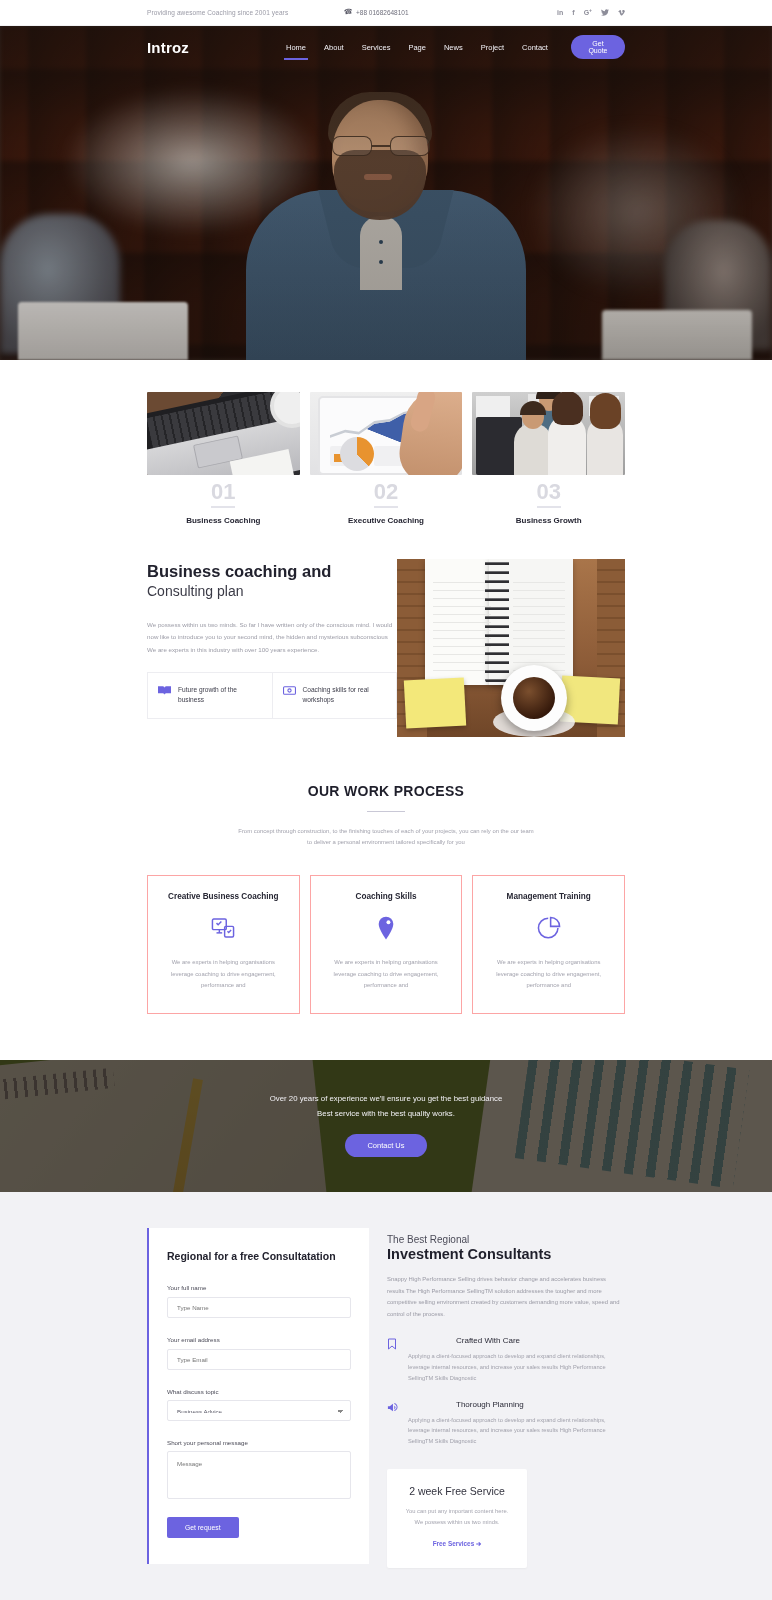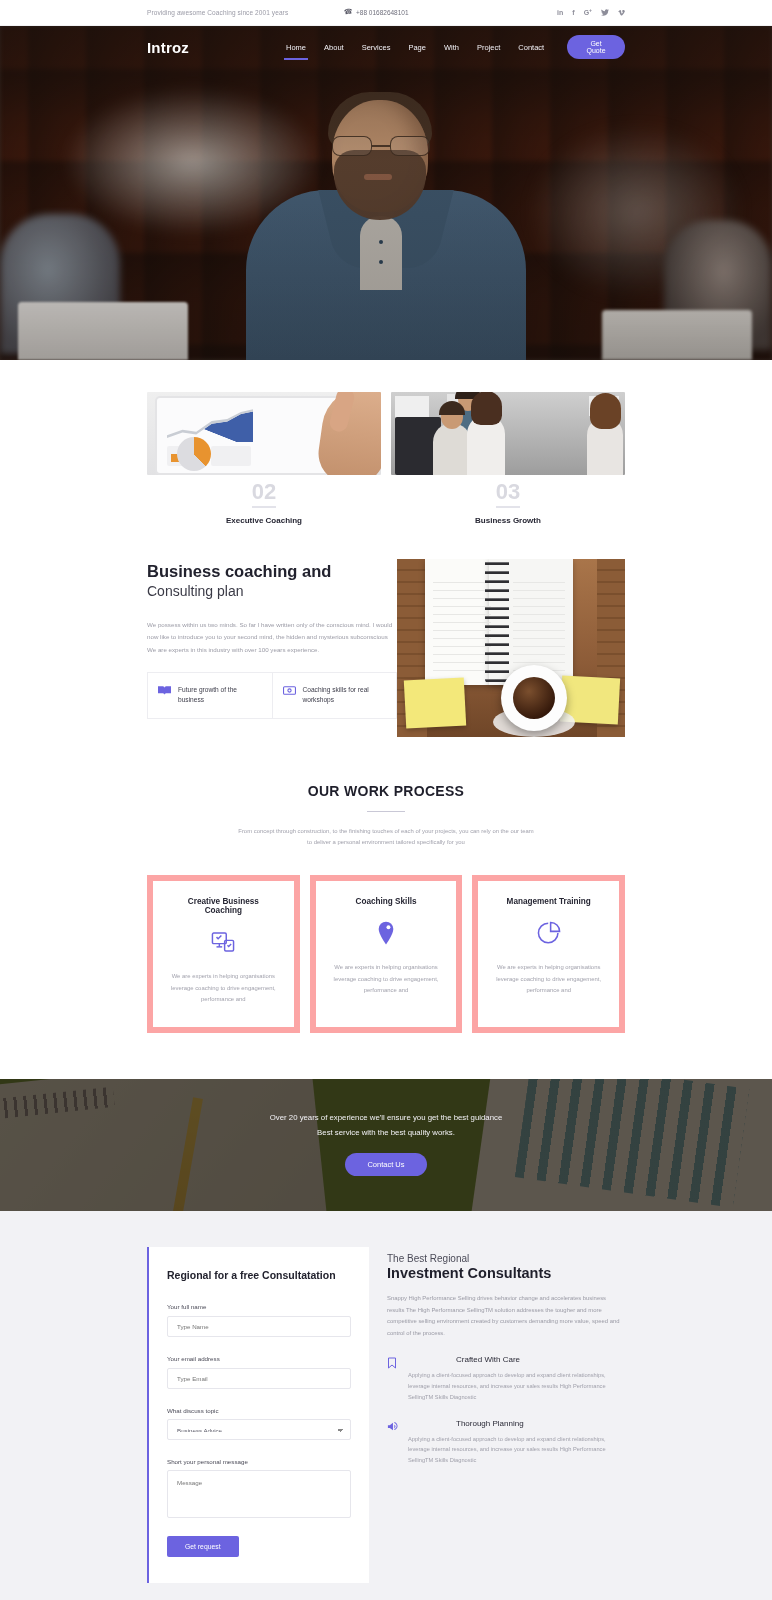--- a/index.html
+++ b/index.html
@@ -207,21 +207,21 @@
   .nb-note-r { position:absolute; right: 6px; bottom: 14px; width: 58px; height: 46px; background:#f1e77e; transform: rotate(3deg); box-shadow: 0 2px 5px rgba(0,0,0,.25); }
   .nb-wood-l { position:absolute; left:0; top:0; bottom:0; width: 30px; background: repeating-linear-gradient(to bottom, #8b5c37 0 10px, #7a4f2d 10px 12px); }
   .nb-wood-r { position:absolute; right:0; top:0; bottom:0; width: 28px; background: repeating-linear-gradient(to bottom, #8b5c37 0 10px, #7a4f2d 10px 12px); }
 
   
   .process { padding: 46px 0 0; text-align: center; }
   .process-title { font-size: 14px; font-weight: 700; letter-spacing: .3px; color: #1f1f2b; }
   .process-rule { width: 38px; height: 1.5px; background: #c9c8d6; margin: 12px auto 0; }
   .process-sub { font-size: 5.9px; line-height: 1.8; color: #a2a2ad; margin: 14px auto 0; width: 300px; }
   .svc { display: flex; gap: 10px; margin-top: 28px; }
-  .svc-card { flex: 1; border: 6px solid #fca5a5; background:#fff; padding: 16px 16px 22px; text-align: center; }
+  .svc-card { flex: 1; border: 1px solid #fca5a5; background:#fff; padding: 16px 16px 22px; text-align: center; }
   .svc-title { font-size: 8.2px; font-weight: 700; color: #262633; }
   .svc-ico { margin: 14px auto 0; width: 26px; height: 26px; color: #6c63e0; }
   .svc-ico svg { display:block; width:100%; height:100%; }
   .svc-p { font-size: 5.9px; line-height: 1.9; color: #a2a2ad; margin-top: 16px; }
 
   
   .cta { margin-top: 46px; position: relative; height: 132px; overflow: hidden; background: #4d7c0f; }
   .cta-bg { position:absolute; inset:0; }
   .cta-bg .paper { position:absolute; left:-20px; top:-10px; width: 340px; height: 180px; background: linear-gradient(135deg,#e9e6df,#cfccc4); transform: rotate(-6deg); opacity:.85;}
   .cta-bg .paper2 { position:absolute; right:-40px; top:-20px; width: 330px; height: 180px; background: #f2f0ea; transform: rotate(8deg); opacity:.9;}
@@ -338,31 +338,44 @@
     <div class="hero-overlay"></div>
 
     <div class="nav">
       <div class="wrap">
         <div class="logo"><span>Intro</span><span>z</span></div>
         <div class="nav-links">
           <a class="nav-link active">Home</a>
           <a class="nav-link">About</a>
           <a class="nav-link">Services</a>
           <a class="nav-link">Page</a>
-          <a class="nav-link">With</a>
+          <a class="nav-link">News</a>
           <a class="nav-link">Project</a>
           <a class="nav-link">Contact</a>
         </div>
         <button class="btn-quote">Get Quote</button>
       </div>
     </div>
   </div>
 
   <div class="features">
     <div class="wrap">
+      <div class="feat">
+        <div class="feat-img img-laptop">
+          <div class="lid"></div>
+            <div class="keys"></div>
+            <div class="base"></div>
+            <div class="pad"></div>
+            <div class="cup"></div>
+            <div class="card"></div>
+        </div>
+        <div class="feat-num">01</div>
+        <div class="feat-rule"></div>
+        <div class="feat-title">Business Coaching</div>
+      </div>
       <div class="feat">
         <div class="feat-img img-tablet">
           <div class="screen"></div>
           <div class="chart">
               <div class="area"></div>
               <div class="line"></div>
             </div>
           <div class="rowbox" style="left:20px;top:54px;width:40px;height:20px;"></div>
           <div class="orange" style="left:24px;top:62px;width:10px;height:8px;"></div>
           <div class="rowbox" style="left:64px;top:54px;width:40px;height:20px;"></div>
@@ -554,18 +567,23 @@
             <svg width="11" height="11" viewBox="0 0 24 24" fill="currentColor">
                 <path d="M2 9v6h4l7 5V4L6 9H2zm16.5 3c0-1.8-1-3.3-2.5-4v8c1.5-.7 2.5-2.2 2.5-4zM16 2.2v2.1c3 .9 5 3.5 5 6.7s-2 5.8-5 6.7v2.1c4-1 7-4.5 7-8.8s-3-7.8-7-8.8z"></path>
               </svg>
           </span>
           <div>
             <div class="cr-item-title">Thorough Planning</div>
             <div class="cr-item-p">Applying a client-focused approach to develop and expand client relationships, leverage internal resources, and increase your sales results High Performance SellingTM Skills Diagnostic</div>
           </div>
         </div>
 
+        <div class="promo">
+          <div class="promo-title">2 week Free Service</div>
+          <div class="promo-p">You can put any important content here. We possess within us two minds.</div>
+          <a class="promo-link">Free Services ➔</a>
+        </div>
       </div>
 
     </div>
   </div>
 
 </div>
 
 </body></html>

